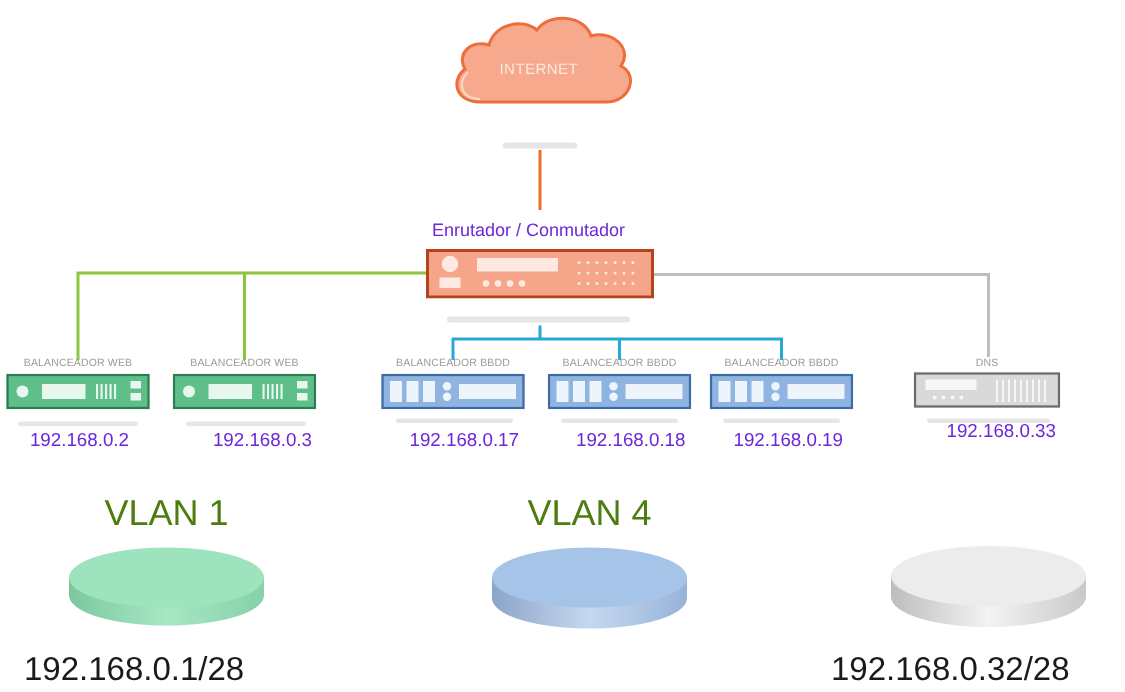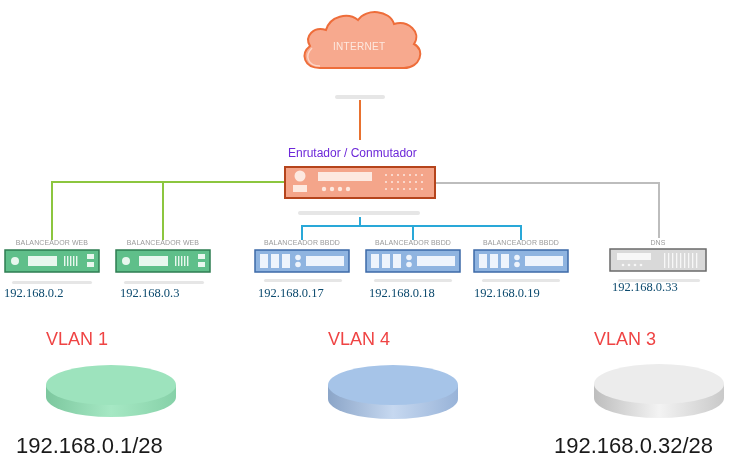--- a/index.html
+++ b/index.html
@@ -1,21 +1,21 @@
 <!DOCTYPE html>
 <html><head>
 <meta charset="utf-8">
 <style>
   html, body { margin: 0; padding: 0; background: #ffffff; }
   body { width: 750px; height: 461px; position: relative; overflow: hidden; font-family: "Liberation Sans", sans-serif; }
   #stage { position: absolute; left: 0; top: 0; width: 750px; height: 461px; }
   .abs { position: absolute; }
   .dev-label { position: absolute; font-family: "Liberation Sans", sans-serif; font-size: 7px; color: #9a9a9a; text-align: center; letter-spacing: 0.1px; white-space: nowrap; }
-  .ip-label { position: absolute; font-family: Liberation Serif, serif; font-size: 12.5px; color: #0c4a6e; text-align: left; white-space: nowrap; }
-  .vlan-title { position: absolute; font-family: "Liberation Sans", sans-serif; font-size: 18px; color: #ef4444; white-space: nowrap; }
+  .ip-label { position: absolute; font-family: Liberation Sans, sans-serif; font-size: 12.5px; color: #6d28d9; text-align: right; white-space: nowrap; }
+  .vlan-title { position: absolute; font-family: "Liberation Sans", sans-serif; font-size: 24px; color: #4d7c0f; text-align: center; white-space: nowrap; }
   .vlan-subnet { position: absolute; font-family: "Liberation Sans", sans-serif; font-size: 22px; color: #1a1a1a; white-space: nowrap; }
   .router-title { position: absolute; font-family: "Liberation Sans", sans-serif; font-size: 12px; color: #6d28d9; white-space: nowrap; }
   .cloud-text { position: absolute; font-family: Liberation Sans, sans-serif; font-size: 10px; color: #fde9e0; white-space: nowrap; letter-spacing: 0.3px; }
   .shadow-bar { position: absolute; height: 4px; background: #e6e6e6; border-radius: 2px; }
 </style>
 </head>
 <body>
 
 <div id="stage">
 
@@ -201,17 +201,16 @@
       <ellipse cx="393" cy="385" rx="65" ry="20" fill="#a6c4e8"></ellipse>
     </g>
     <g>
       <path d="M594 384 L594 398 A65 20 0 0 0 724 398 L724 384 Z" fill="url(#g3)"></path>
       <ellipse cx="659" cy="384" rx="65" ry="20" fill="#ececec"></ellipse>
     </g>
   </svg>
 
   <span class="vlan-title" style="left:46px;top:329px;width:130px">VLAN 1</span>
   <span class="vlan-title" style="left:328px;top:329px;width:130px">VLAN 4</span>
-  <span class="vlan-title" style="left:594px;top:329px;width:130px">VLAN 3</span>
 
   <span class="vlan-subnet" style="left:16px;top:433px;width:190px">192.168.0.1/28</span>
   <span class="vlan-subnet" style="left:554px;top:433px;width:210px">192.168.0.32/28</span>
 </div>
 
 </body></html>

